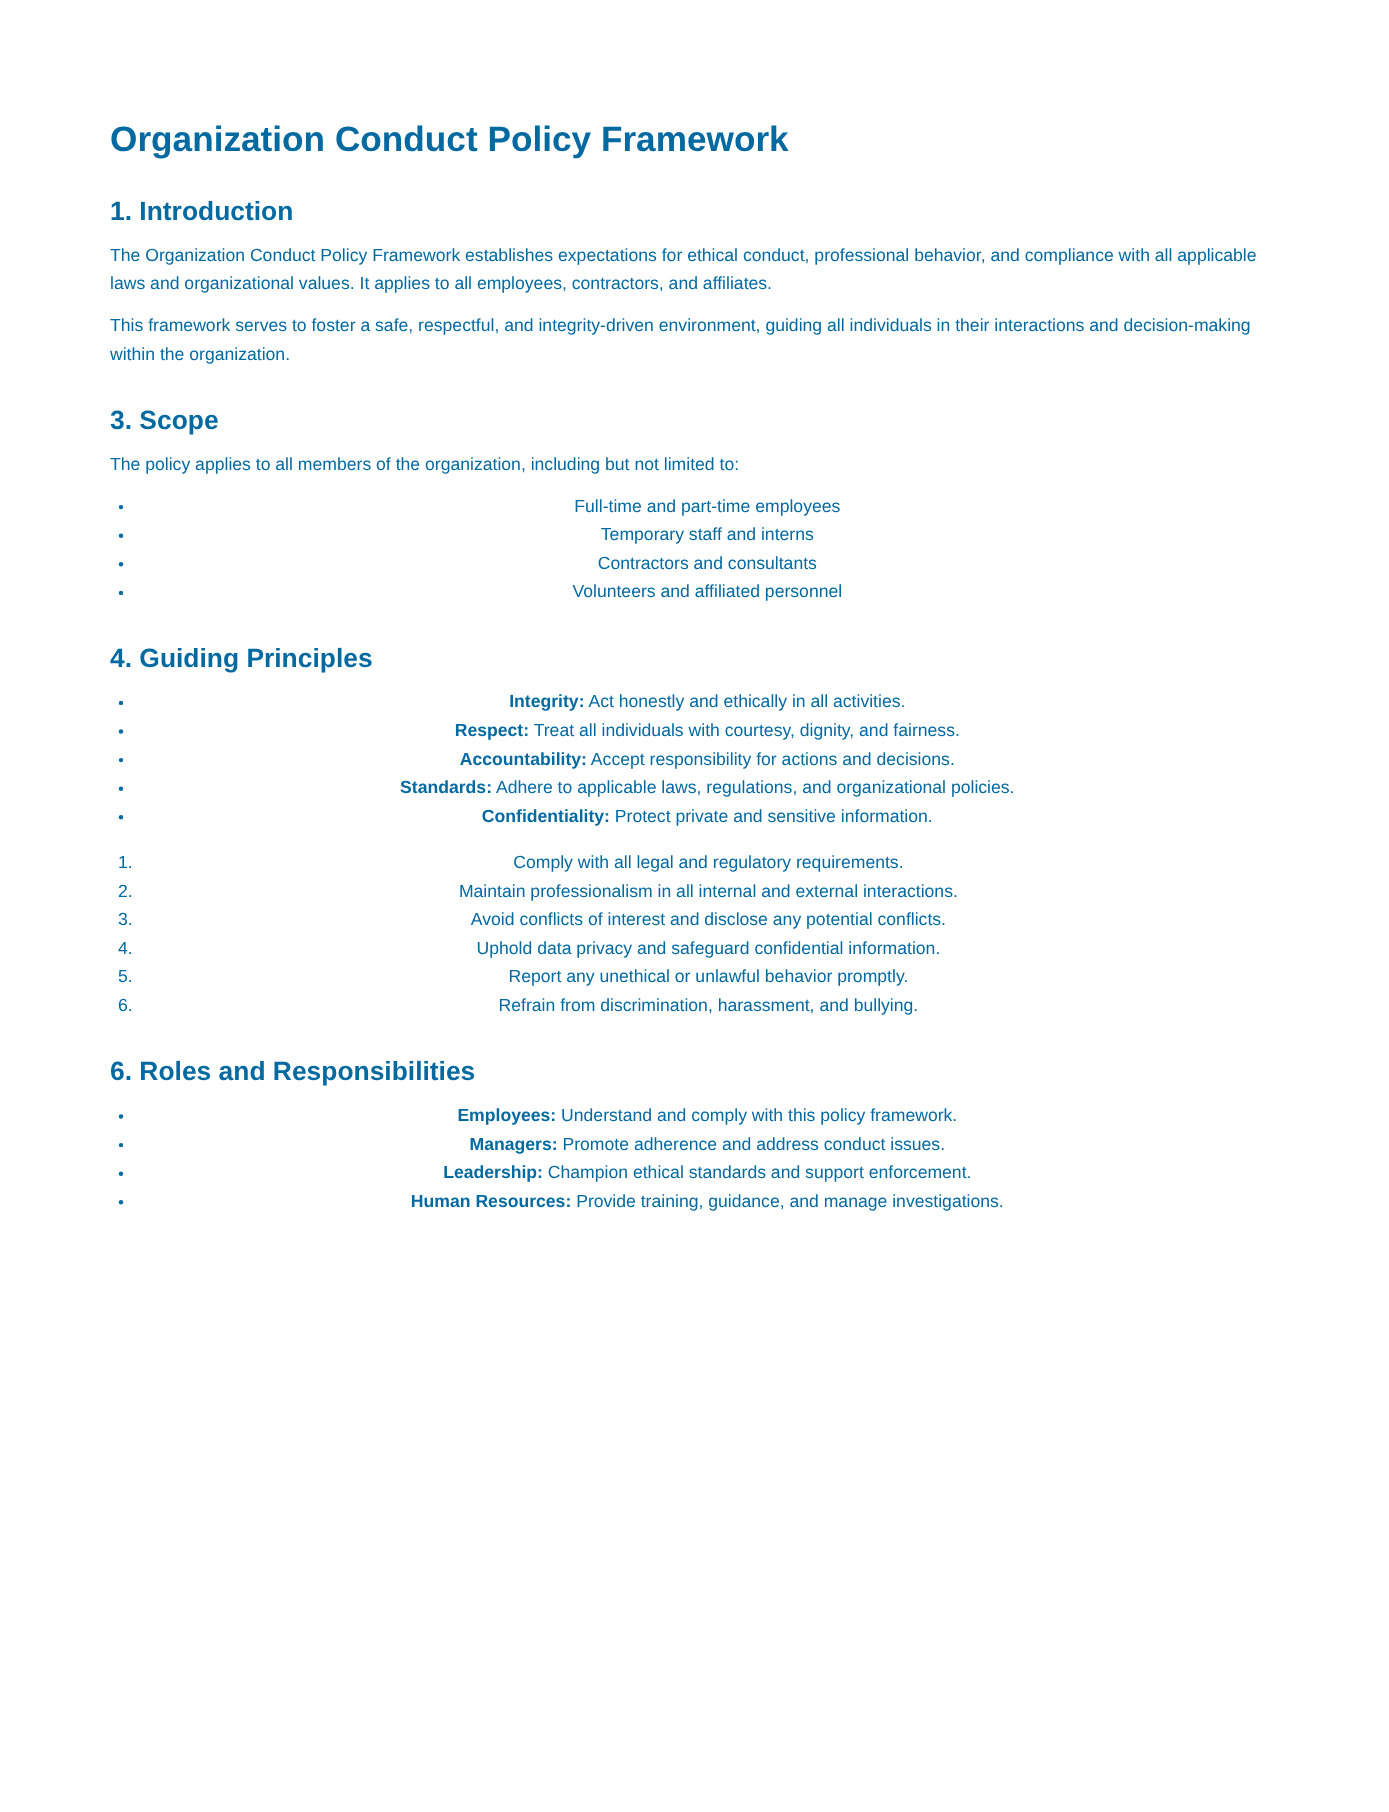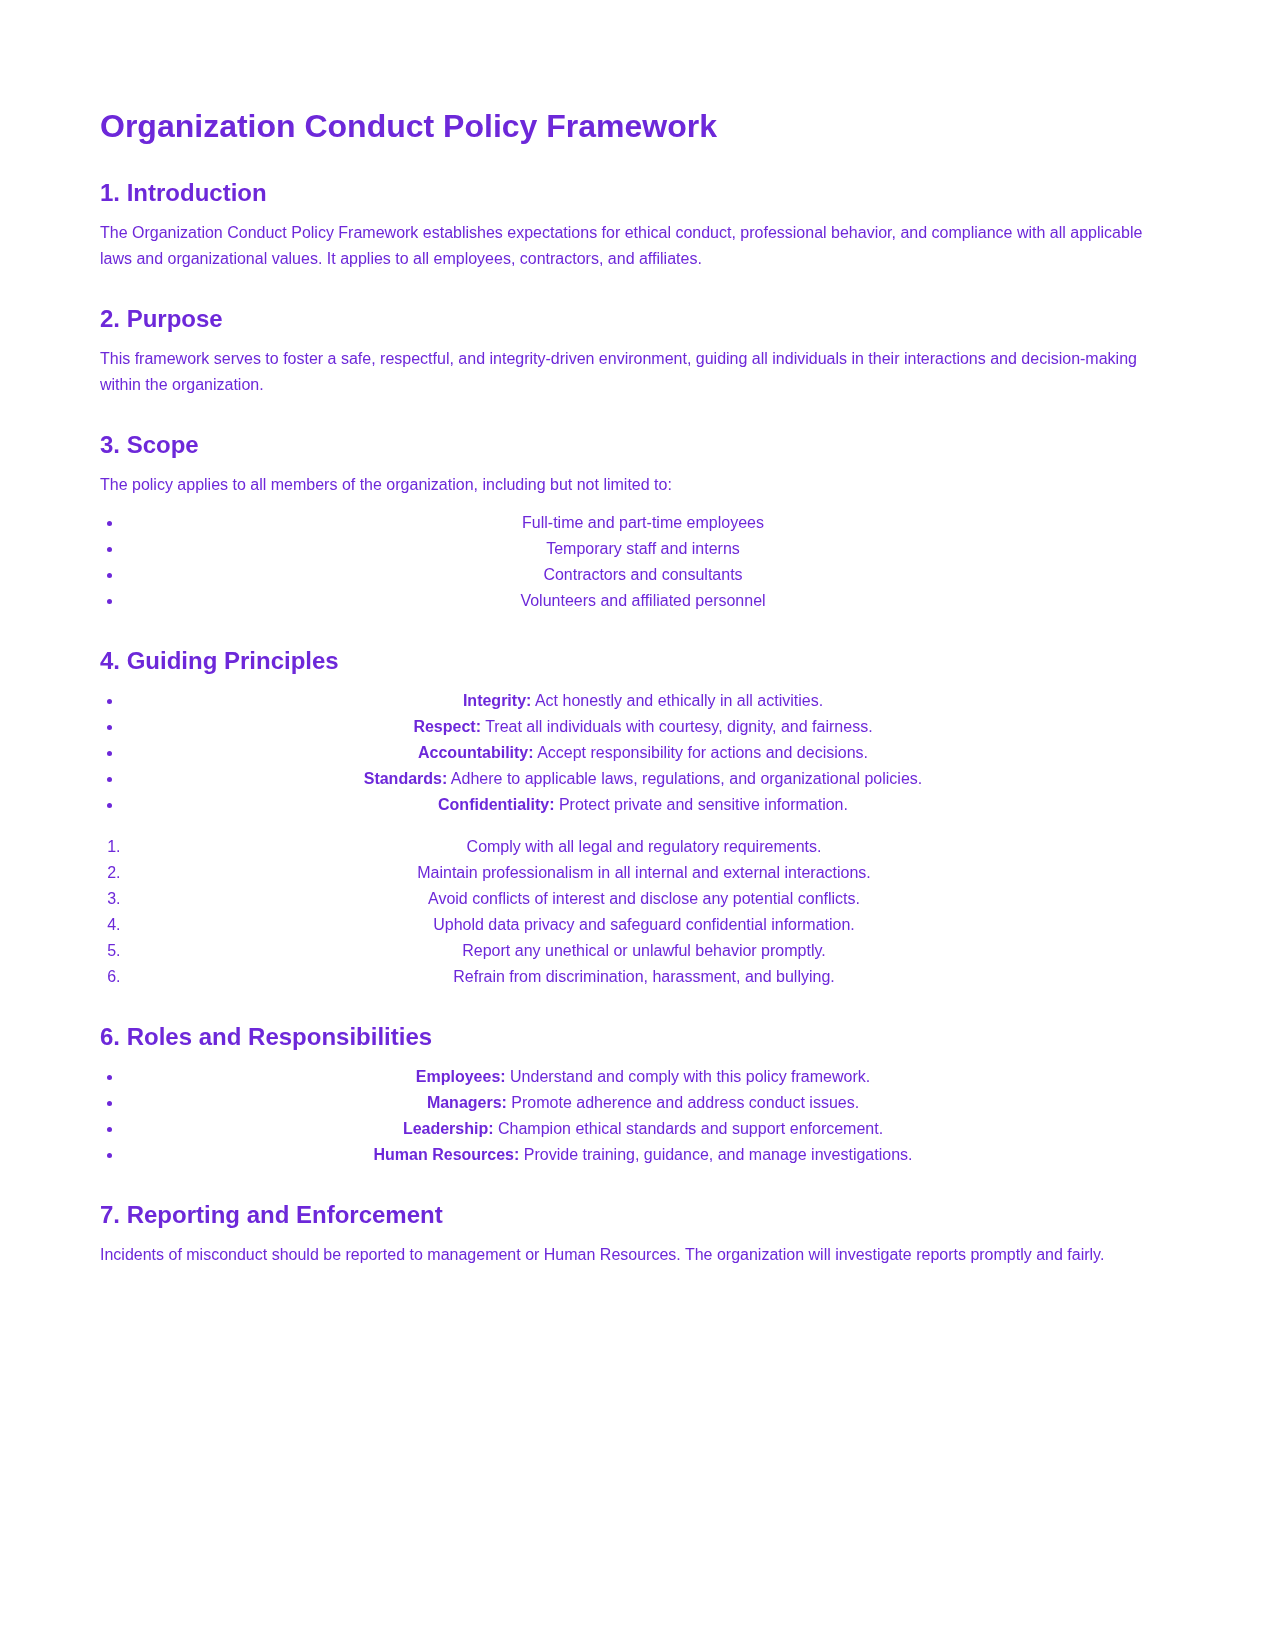--- a/index.html
+++ b/index.html
@@ -7,21 +7,21 @@
     padding: 0;
     background: #ffffff;
   }
   .screen {
     position: relative;
     width: 1263px;
     height: 1647px;
     background: #ffffff;
     overflow: hidden;
     font-family: "Liberation Sans", sans-serif;
-    color: #6d28d9;
+    color: #0369a1;
   }
   
   .clip {
     position: absolute;
     top: 0;
     left: 0;
     width: 1263px;
     height: 1313px;
     overflow: hidden;
   }
@@ -73,21 +73,20 @@
 <div class="screen">
   <div class="clip">
     <main class="content">
       <h1 class="doc-title">Organization Conduct Policy Framework</h1>
       <div id="sections">
           <section>
             <h2 class="sec-heading">1. Introduction</h2>
             <p class="sec-para">The Organization Conduct Policy Framework establishes expectations for ethical conduct, professional behavior, and compliance with all applicable laws and organizational values. It applies to all employees, contractors, and affiliates.</p>
           </section>
           <section>
-            <h2 class="sec-heading">2. Purpose</h2>
             <p class="sec-para">This framework serves to foster a safe, respectful, and integrity-driven environment, guiding all individuals in their interactions and decision-making within the organization.</p>
           </section>
           <section>
             <h2 class="sec-heading">3. Scope</h2>
             <p class="sec-para">The policy applies to all members of the organization, including but not limited to:</p>
             <ul class="doc-list">
               <li>Full-time and part-time employees</li>
               <li>Temporary staff and interns</li>
               <li>Contractors and consultants</li>
               <li>Volunteers and affiliated personnel</li>
@@ -115,20 +114,16 @@
           </section>
           <section>
             <h2 class="sec-heading">6. Roles and Responsibilities</h2>
             <ul class="doc-list">
               <li><strong>Employees:</strong><span> Understand and comply with this policy framework.</span></li>
               <li><strong>Managers:</strong><span> Promote adherence and address conduct issues.</span></li>
               <li><strong>Leadership:</strong><span> Champion ethical standards and support enforcement.</span></li>
               <li><strong>Human Resources:</strong><span> Provide training, guidance, and manage investigations.</span></li>
             </ul>
           </section>
-          <section>
-            <h2 class="sec-heading">7. Reporting and Enforcement</h2>
-            <p class="sec-para">Incidents of misconduct should be reported to management or Human Resources. The organization will investigate reports promptly and fairly.</p>
-          </section>
         </div>
     </main>
   </div>
 </div>
 
 </body></html>

